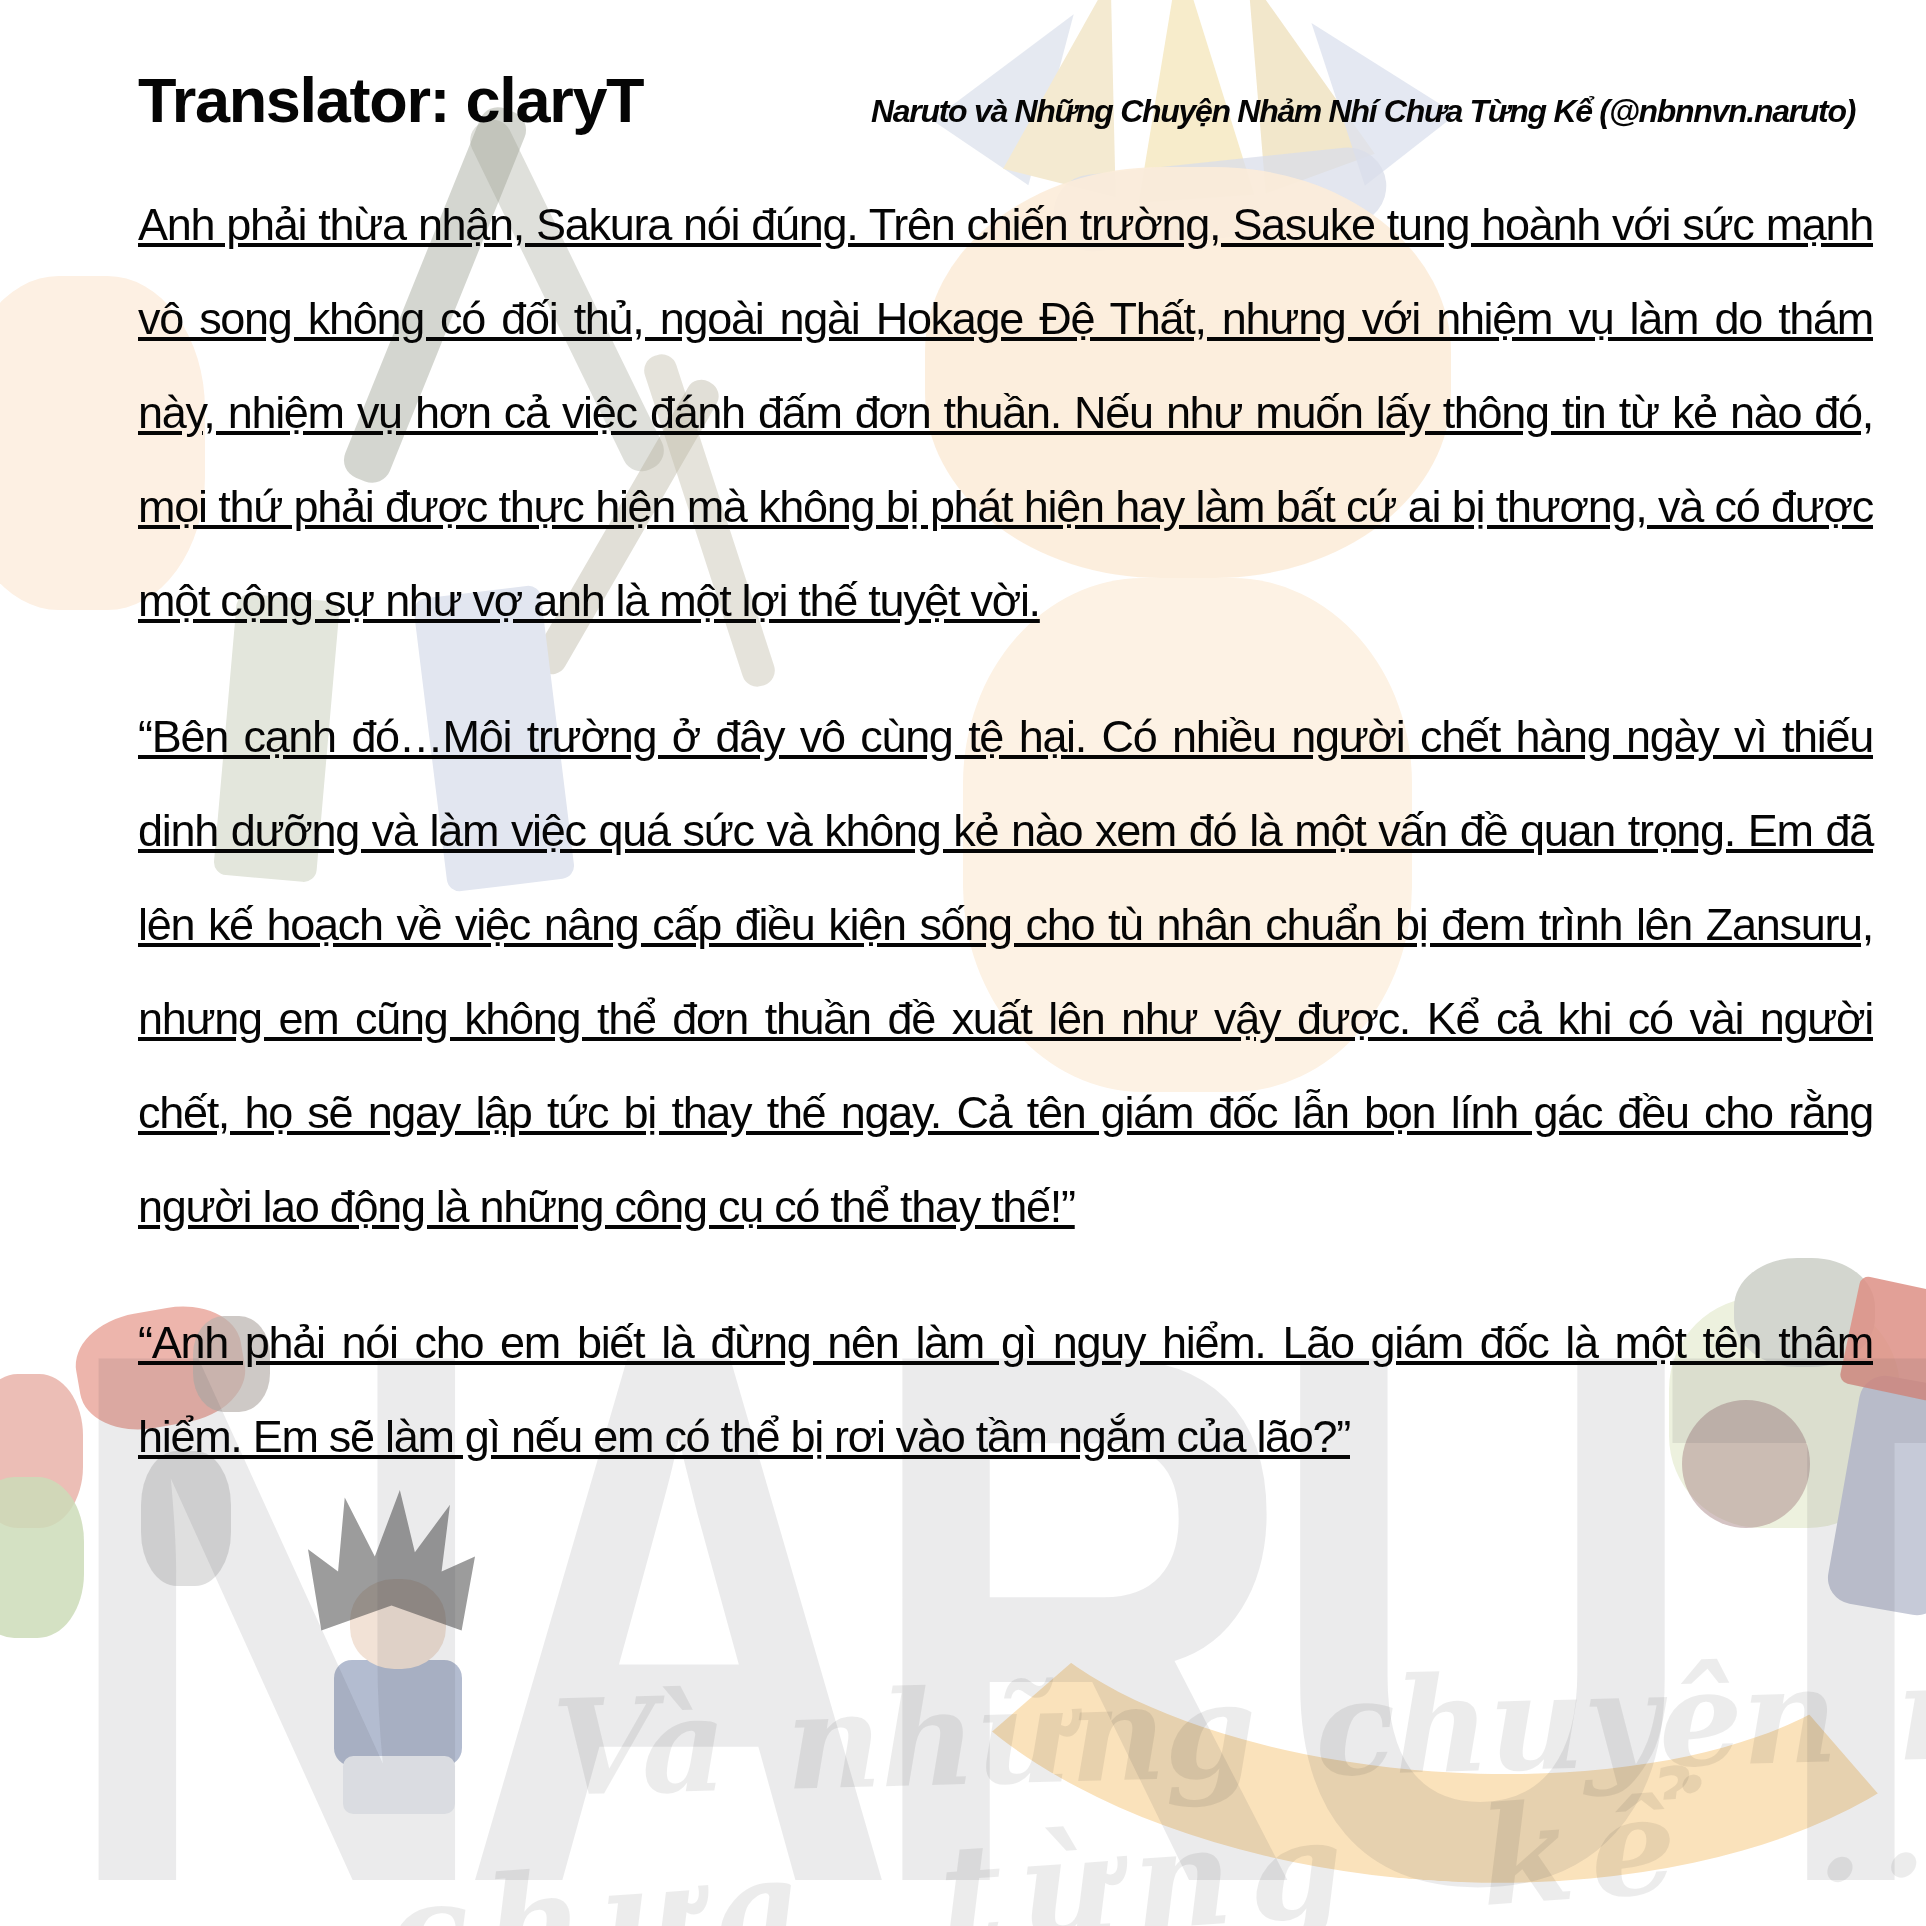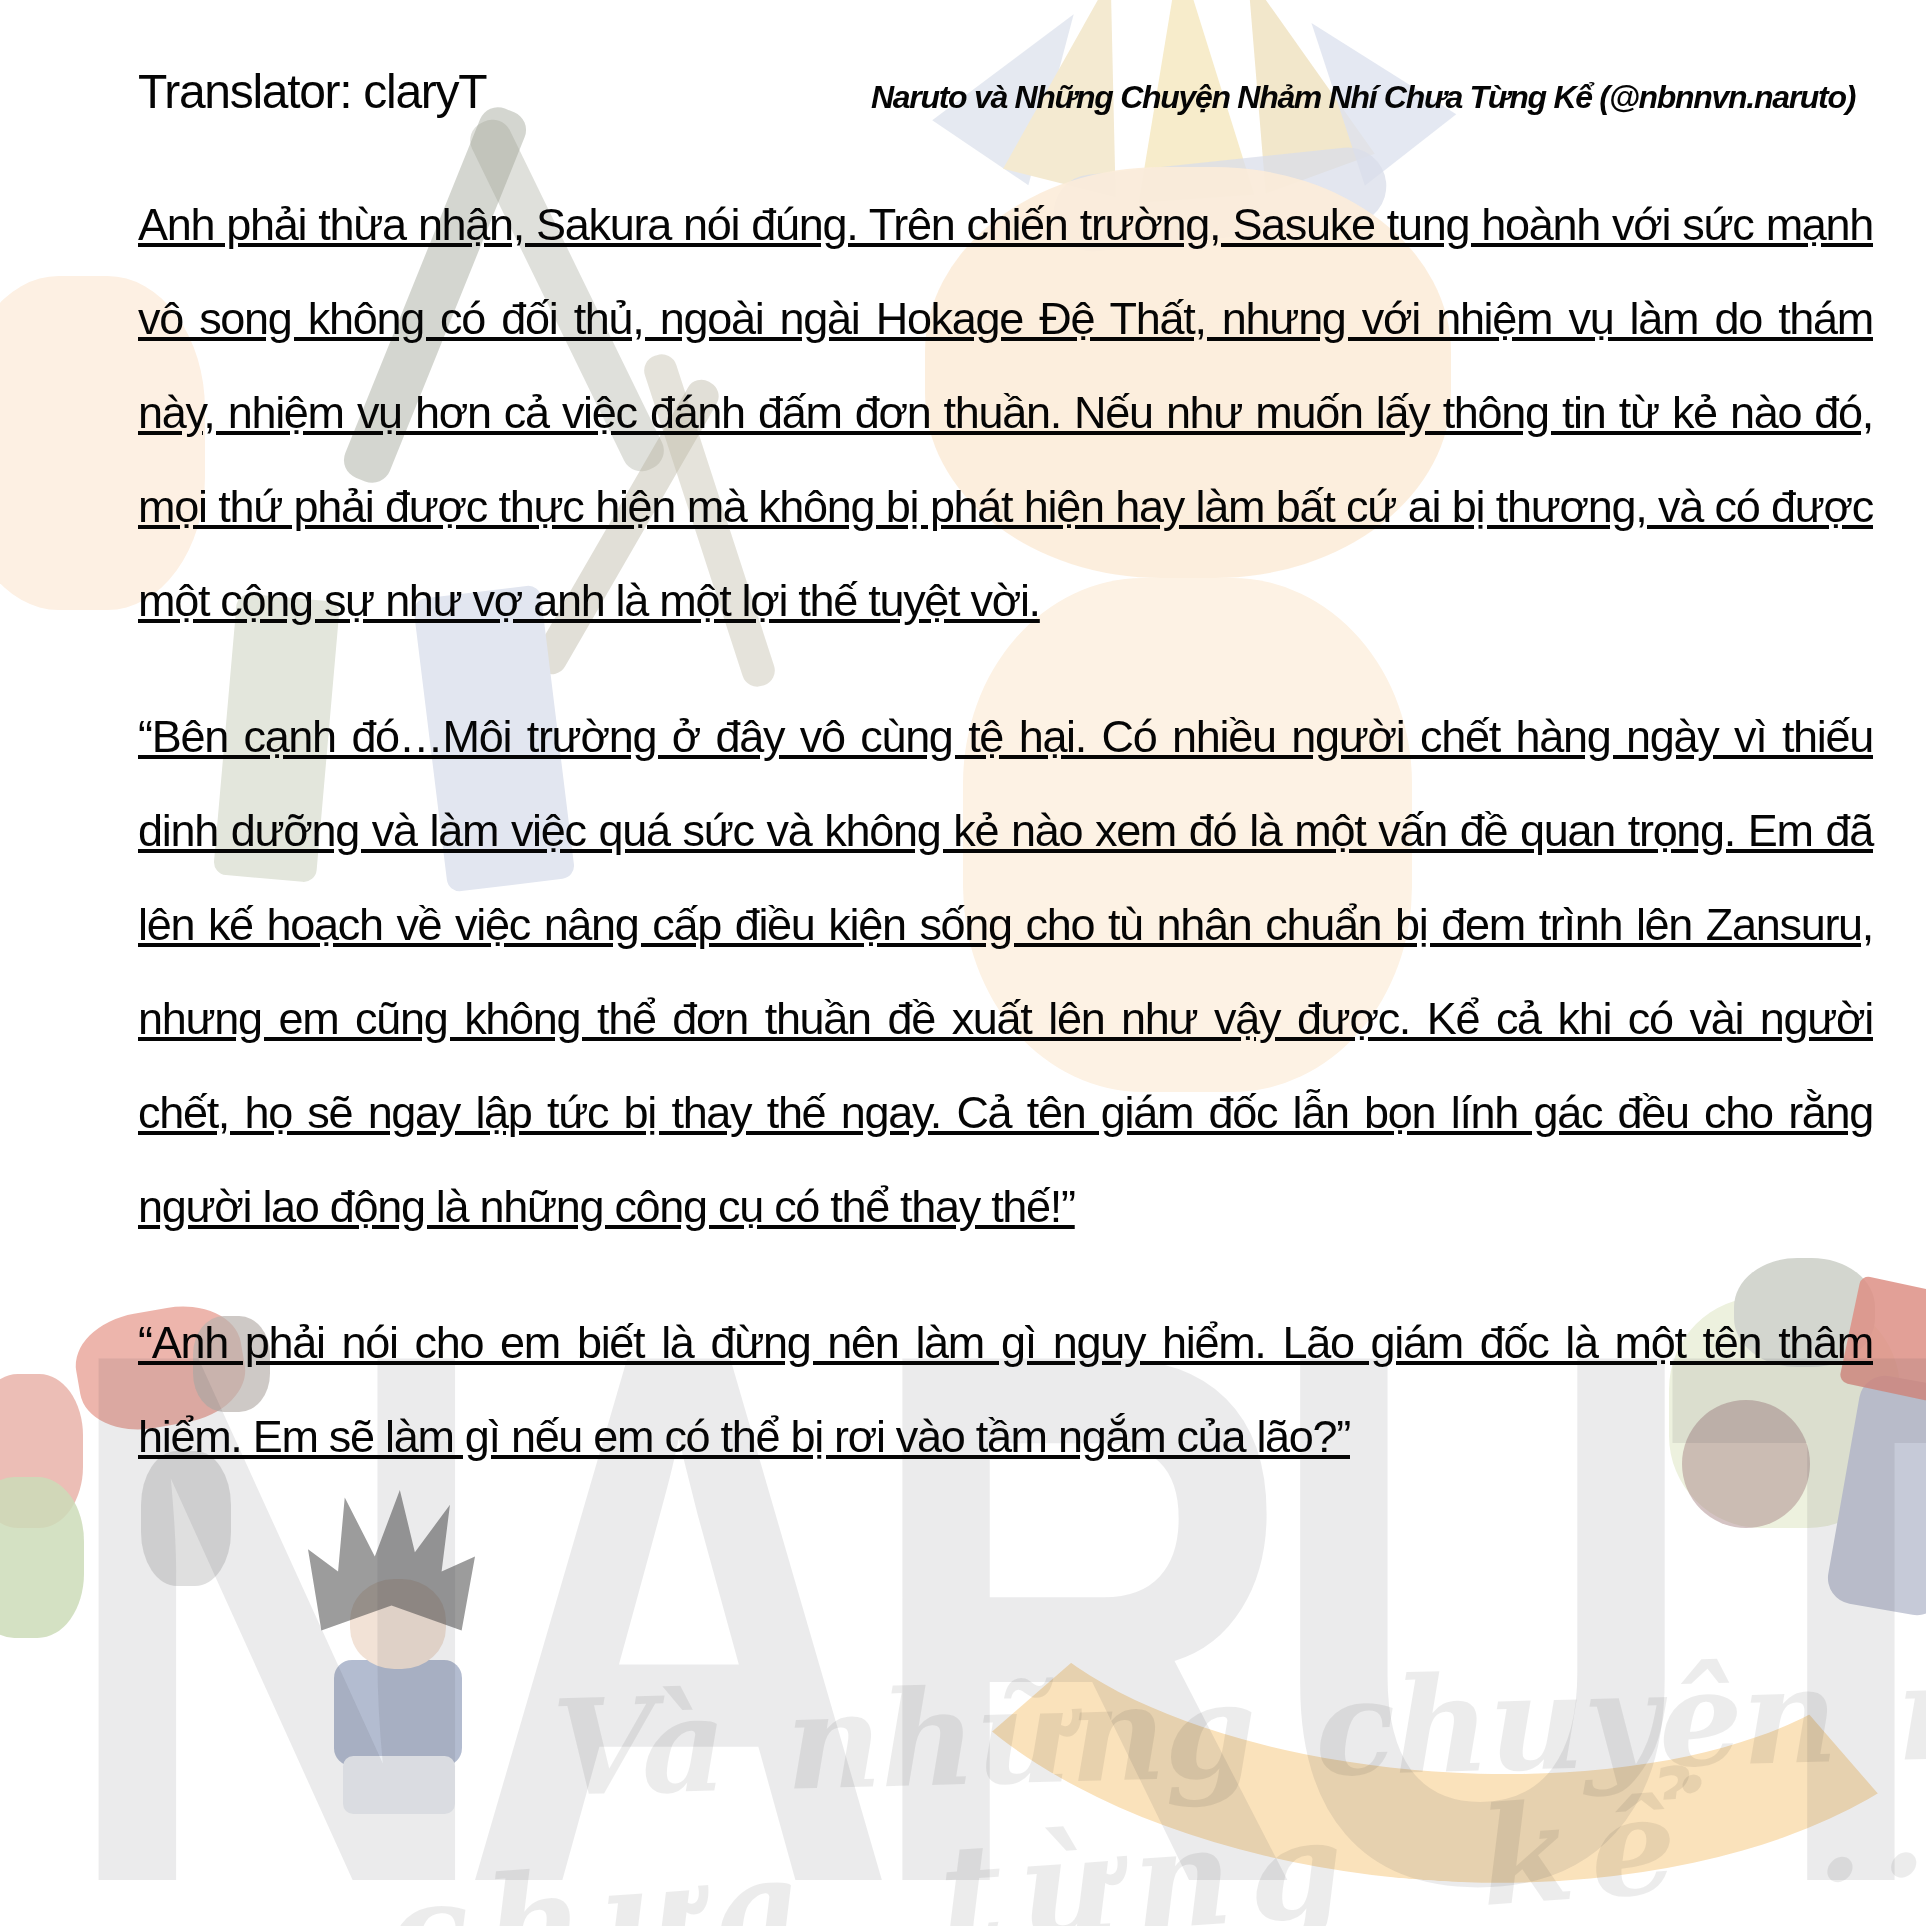--- a/index.html
+++ b/index.html
@@ -75,21 +75,21 @@
   }
   .wm-s1 { left: 552px; top: 1644px; font-size: 132px; letter-spacing: -1.3px; word-spacing: 15.4px; transform: rotate(-1.5deg); }
   .wm-s2 { left: 385px; top: 1798px; font-size: 135px; letter-spacing: 16.7px; word-spacing: 58px; transform: rotate(-4deg); }
 
   
   .header {
     position: absolute; z-index: 5;
     left: 138px; right: 71px; top: 64px;
     display: flex; justify-content: space-between; align-items: baseline;
   }
-  .h-left  { font-size: 48px; font-weight: normal; letter-spacing: -1.3px; }
+  .h-left  { font-size: 63px; font-weight: bold; letter-spacing: -1.3px; }
   .h-right { font-size: 32px; font-weight: bold; font-style: italic; letter-spacing: -1.3px; }
 
   .content {
     position: absolute; z-index: 5;
     left: 138px; width: 1735px; top: 178px;
   }
   .content p {
     margin: 0 0 42px 0;
     font-size: 45px; line-height: 94px; letter-spacing: -1.3px;
     text-align: justify;

